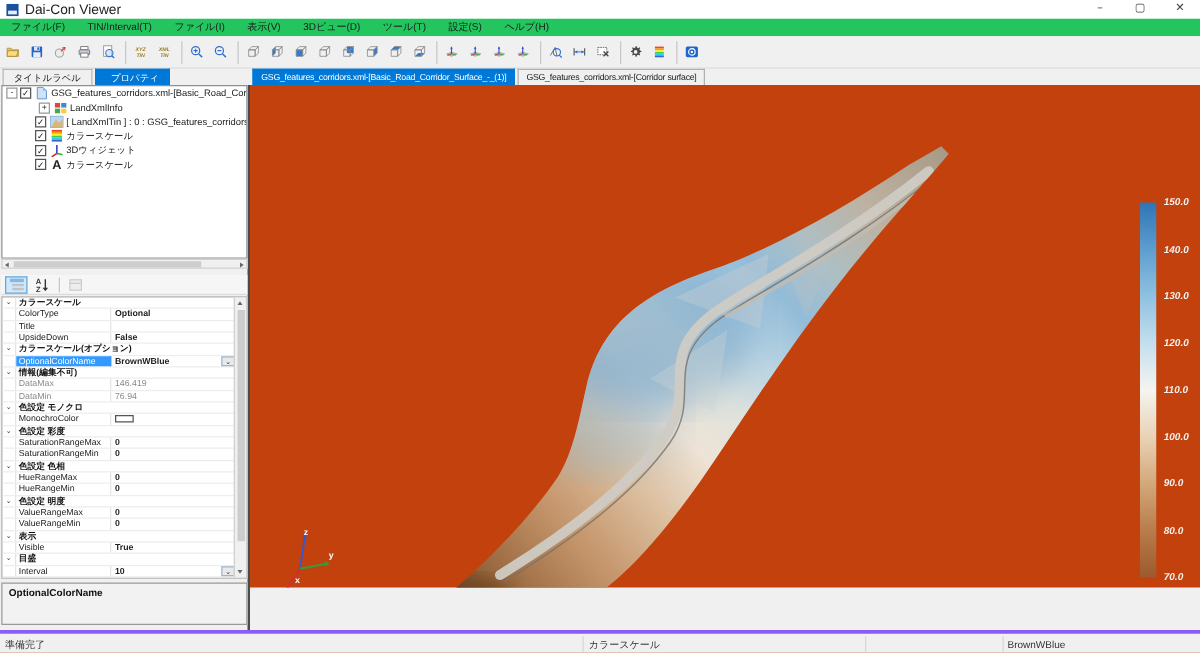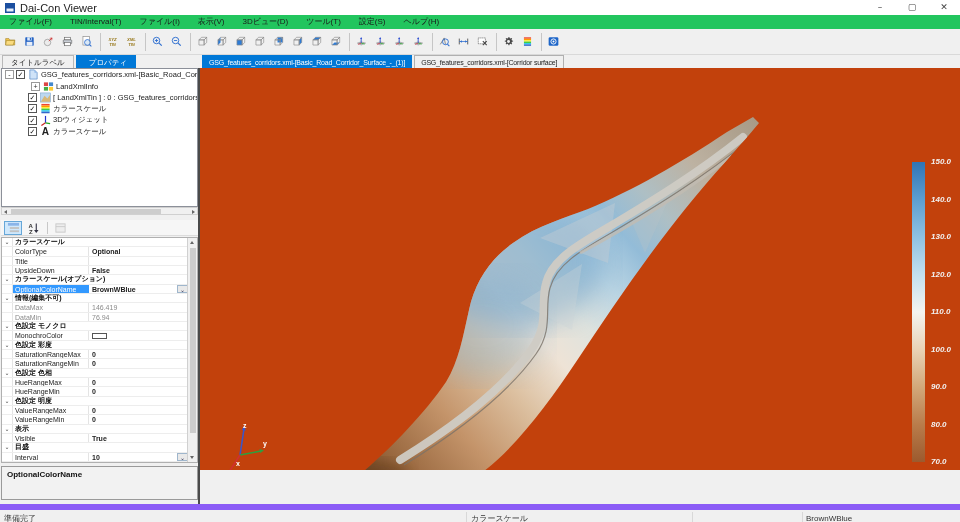--- a/index.html
+++ b/index.html
@@ -80,21 +80,21 @@
   
   #viewport { position:absolute; left:200px; top:68px; width:760px; height:402px; background:#c2410c; overflow:hidden; }
   #scene { position:absolute; left:0; top:0; }
   #colorbar { position:absolute; left:712px; top:94px; width:13px; height:300px;
     background:linear-gradient(to bottom,#2f74b5 0%,#5d9ed0 12.5%,#8fc1e1 25%,#c3dfee 37.5%,#f4f4f0 50%,#e9d2b5 62.5%,#d2a87a 75%,#b97c4b 87.5%,#9c5a2e 100%); }
   .cs-tick { position:absolute; left:731px; width:40px; font-size:8px; font-style:italic; font-weight:bold; color:#f2f2f2; }
   #vplabel { position:absolute; left:5px; top:417px; font-size:12px; color:#c6c6c6; letter-spacing:0.2px; white-space:nowrap; }
   .axlbl { fill:#fff; font-size:7px; font-weight:bold; font-family:"Liberation Sans",sans-serif; }
 
   
-  #statusbar { position:absolute; left:0; top:504px; width:960px; height:18px; background:#f0f0f0; border-top:6px solid #8b5cf6; }
+  #statusbar { position:absolute; left:0; top:504px; width:960px; height:18px; background:#f0f0f0; border-top:3px solid #8b5cf6; }
   #statusbar .stext { position:absolute; top:0; line-height:17px; font-size:8px; color:#333; }
   .ssep { position:absolute; top:2px; width:1px; height:13px; background:#d8d8d8; }
 </style>
 </head>
 <body>
 
 <div id="app">
 
   <div id="titlebar">
     <span id="appicon">

